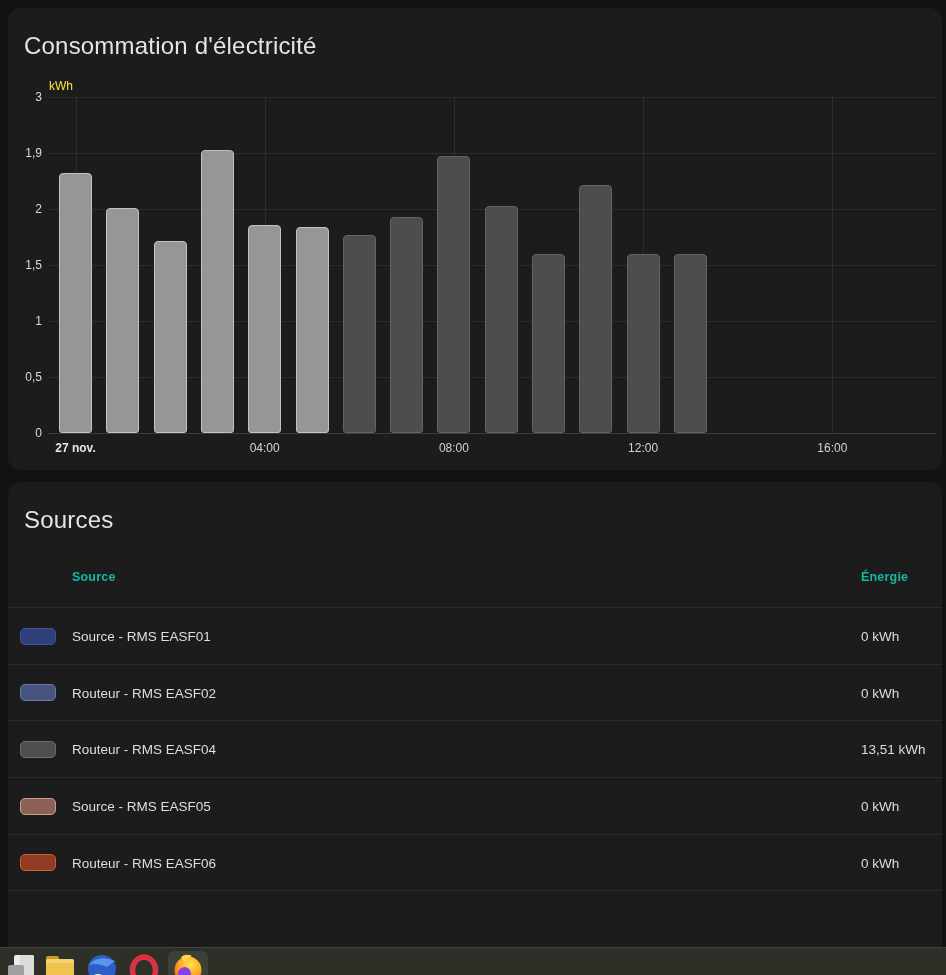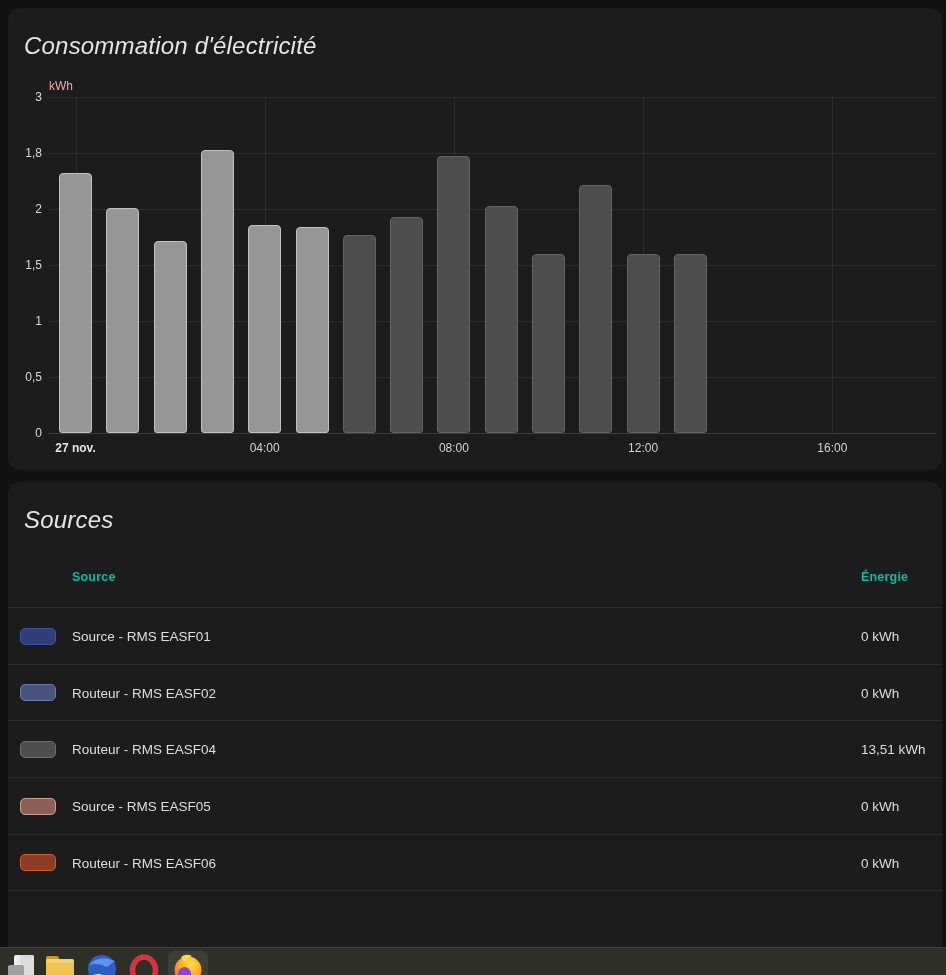--- a/index.html
+++ b/index.html
@@ -22,28 +22,27 @@
   .card-sources { top:482px; height:493px; border-bottom-left-radius:0; border-bottom-right-radius:0; }
   .card-title {
     position:absolute;
     left:16px; top:22px;
     font-size:24px;
     font-weight:400;
     line-height:32px;
     color:#e4e4e4;
     letter-spacing:.2px;
     white-space:nowrap;
-    font-style:italic;
   }
   
   .unit-label {
     position:absolute;
     left:41px; top:71px;
     font-size:12px;
-    color:#fca5a5;
+    color:#fde047;
   }
   .ylab {
     position:absolute;
     left:2px; width:32px;
     text-align:right;
     font-size:12px;
     line-height:16px;
     color:#dadada;
   }
   .gridline-h {
@@ -155,21 +154,21 @@
       <div class="ylab" style="top: 417px;">0</div>
       <div class="gridline-h" style="top: 369px;"></div>
       <div class="ylab" style="top: 361px;">0,5</div>
       <div class="gridline-h" style="top: 313px;"></div>
       <div class="ylab" style="top: 305px;">1</div>
       <div class="gridline-h" style="top: 257px;"></div>
       <div class="ylab" style="top: 249px;">1,5</div>
       <div class="gridline-h" style="top: 201px;"></div>
       <div class="ylab" style="top: 193px;">2</div>
       <div class="gridline-h" style="top: 145px;"></div>
-      <div class="ylab" style="top: 137px;">1,8</div>
+      <div class="ylab" style="top: 137px;">1,9</div>
       <div class="gridline-h" style="top: 89px;"></div>
       <div class="ylab" style="top: 81px;">3</div>
       <div class="gridline-v" style="left: 67.5px; top: 89px; height: 336px;"></div>
       <div class="xlab bold" style="left: 22.5px; top: 433px;">27 nov.</div>
       <div class="gridline-v" style="left: 256.7px; top: 89px; height: 336px;"></div>
       <div class="xlab" style="left: 211.7px; top: 433px;">04:00</div>
       <div class="gridline-v" style="left: 445.9px; top: 89px; height: 336px;"></div>
       <div class="xlab" style="left: 400.9px; top: 433px;">08:00</div>
       <div class="gridline-v" style="left: 635.1px; top: 89px; height: 336px;"></div>
       <div class="xlab" style="left: 590.1px; top: 433px;">12:00</div>

